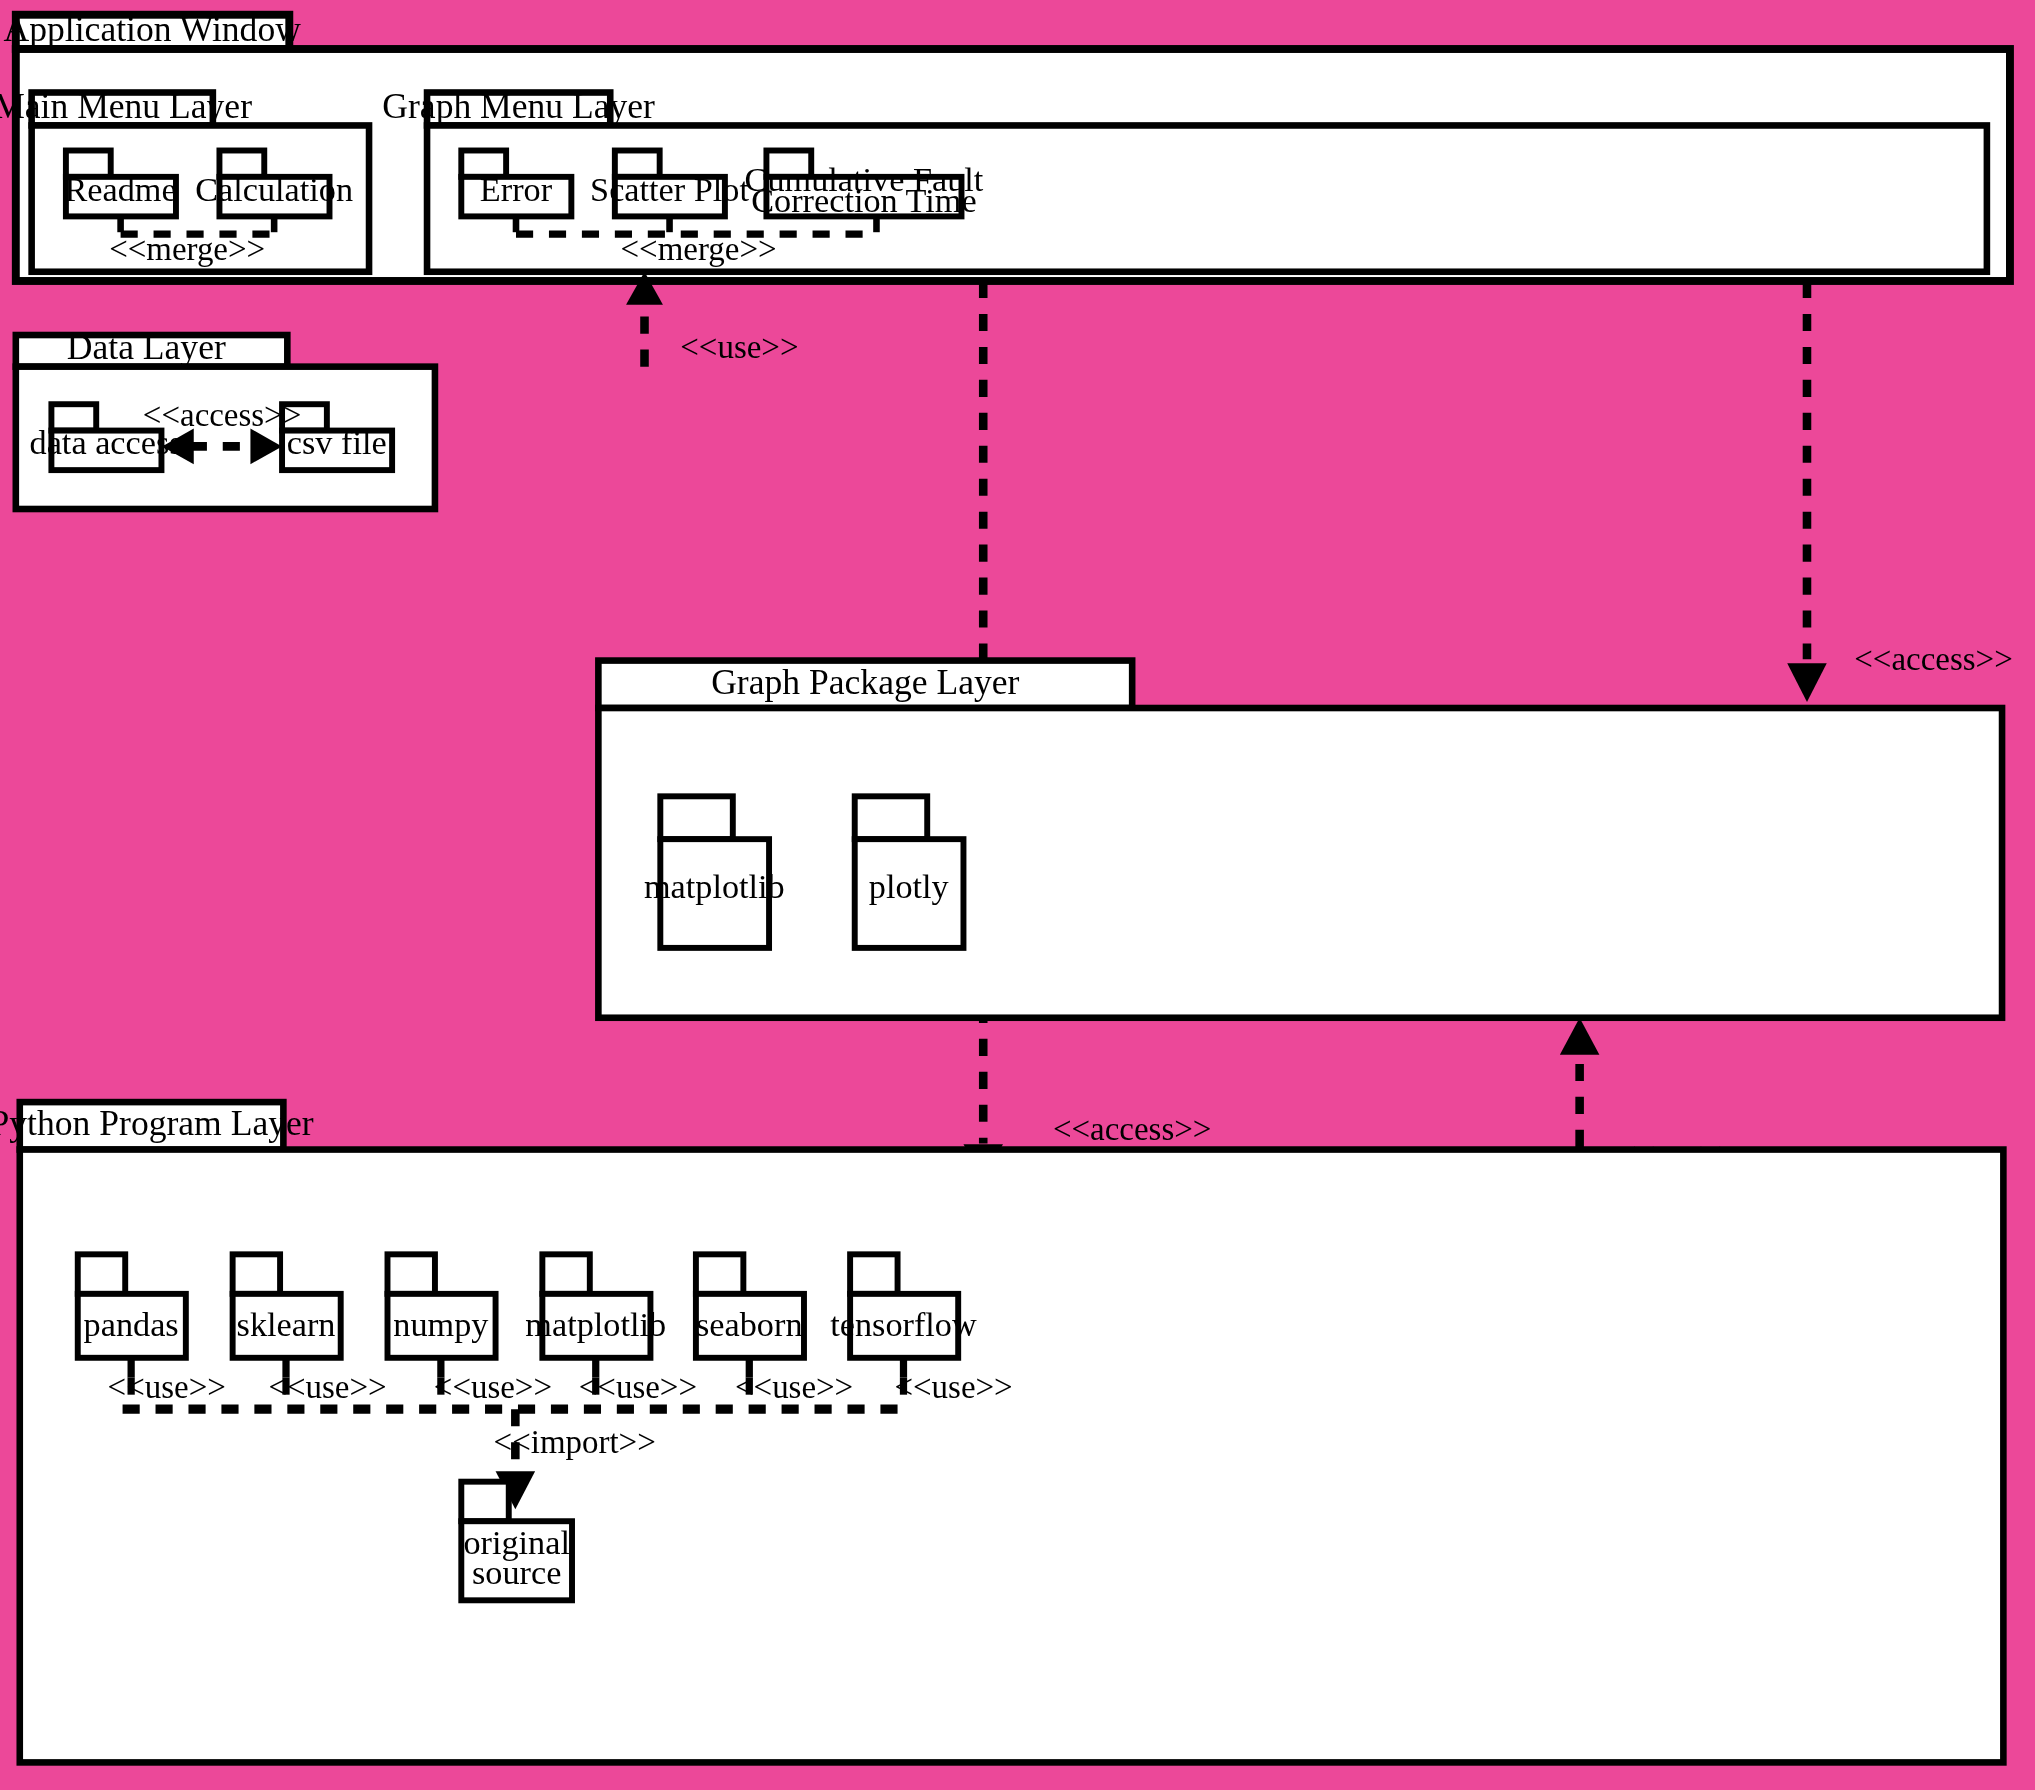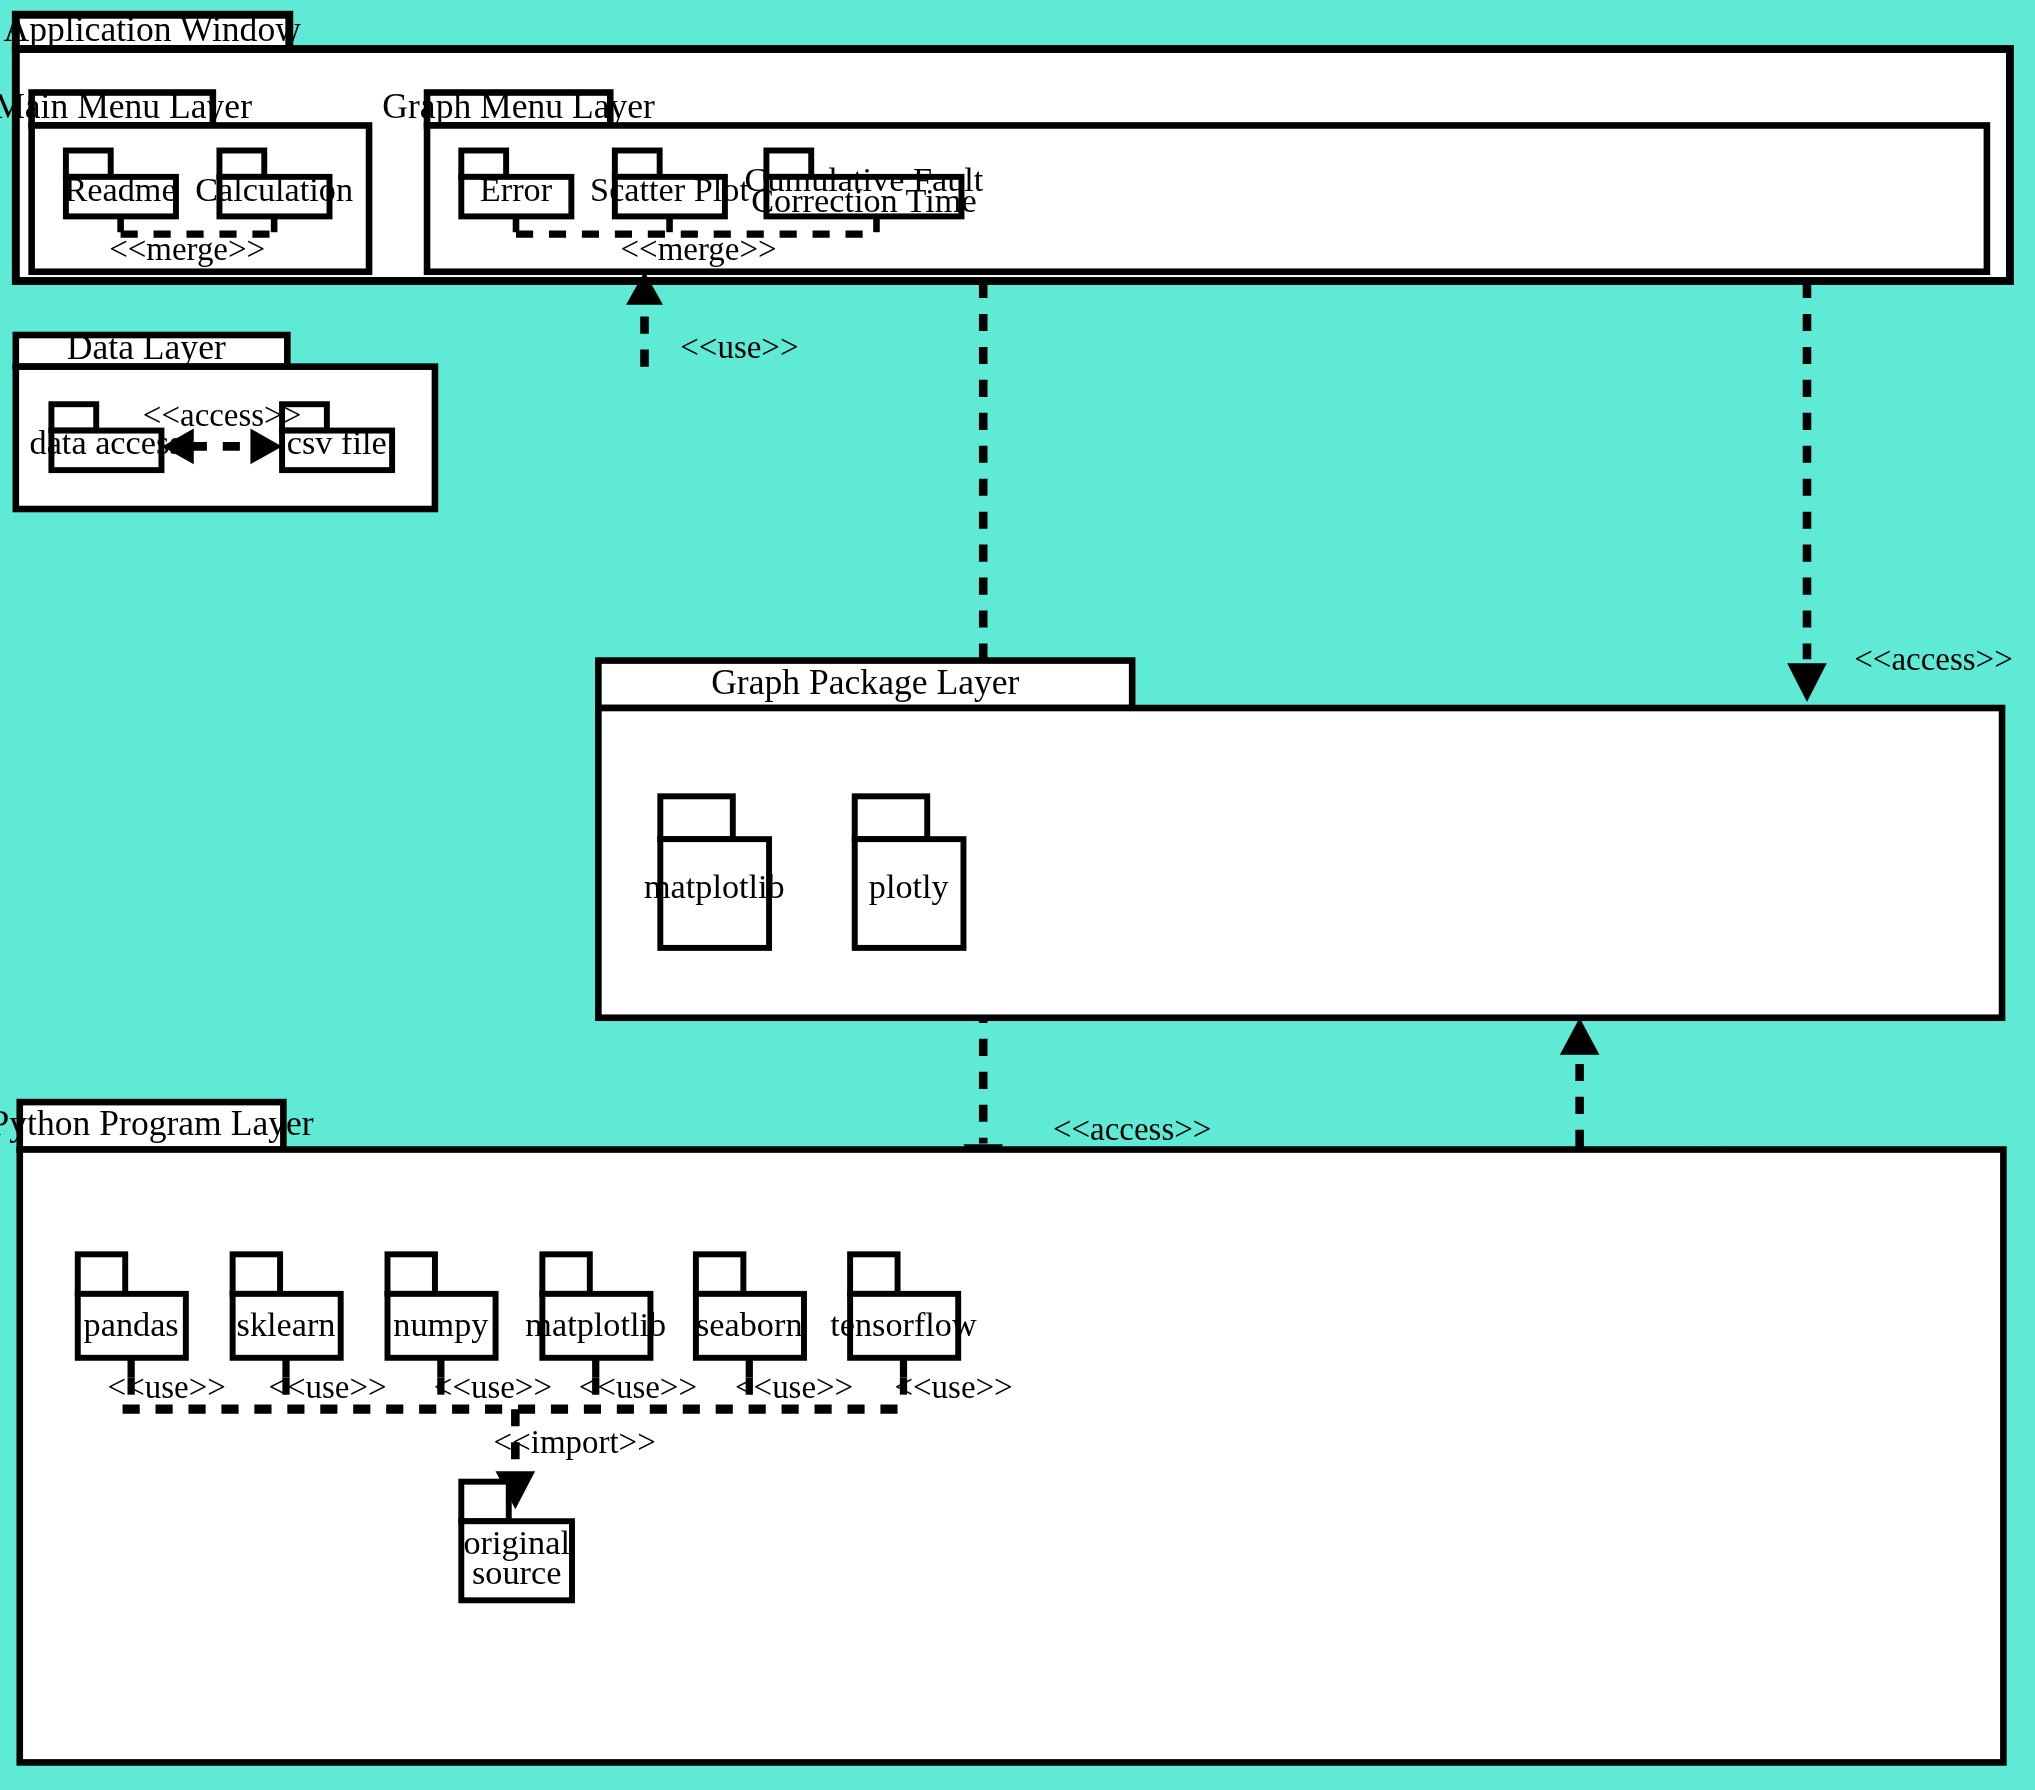--- a/index.html
+++ b/index.html
@@ -1,19 +1,19 @@
 <!DOCTYPE html>
 <html style="font-size:10.5px"><head>
 <meta charset="utf-8">
 <style>
   html,body{margin:0;padding:0;background:#ffffff;}
   #stage{
     position:relative;
     width:2035px;height:1791px;
-    background:#5eead4;
+    background:#ec4899;
     font-family:"Liberation Serif","DejaVu Serif",serif;
     overflow:hidden;
   }
   svg{position:absolute;left:0;top:0;width:2035px;height:1791px;display:block;}
   .pkg-body,.pkg-tab{fill:#ffffff;stroke:#000000;}
   .lbl{
     fill:#000000;
     font-family:"Liberation Serif","DejaVu Serif",serif;
     text-anchor:middle;
     dominant-baseline:middle;

